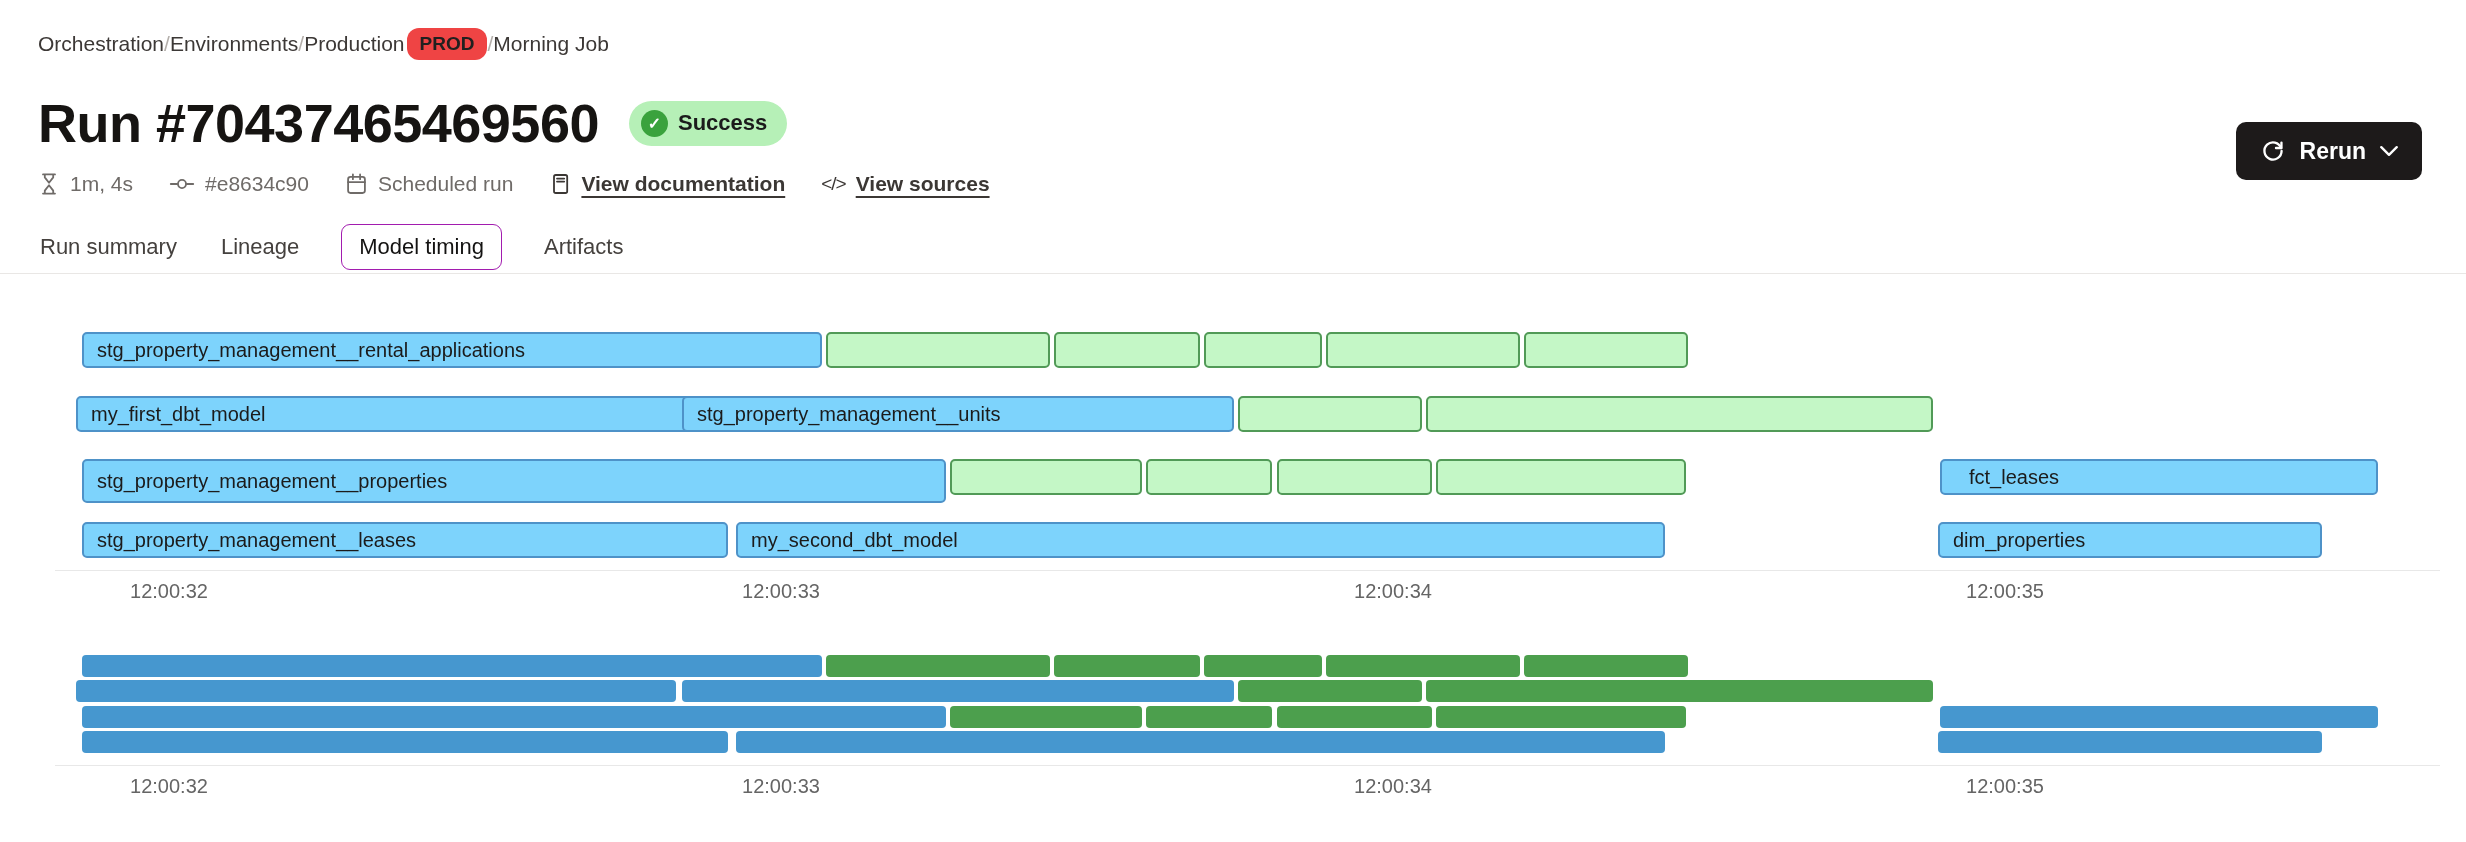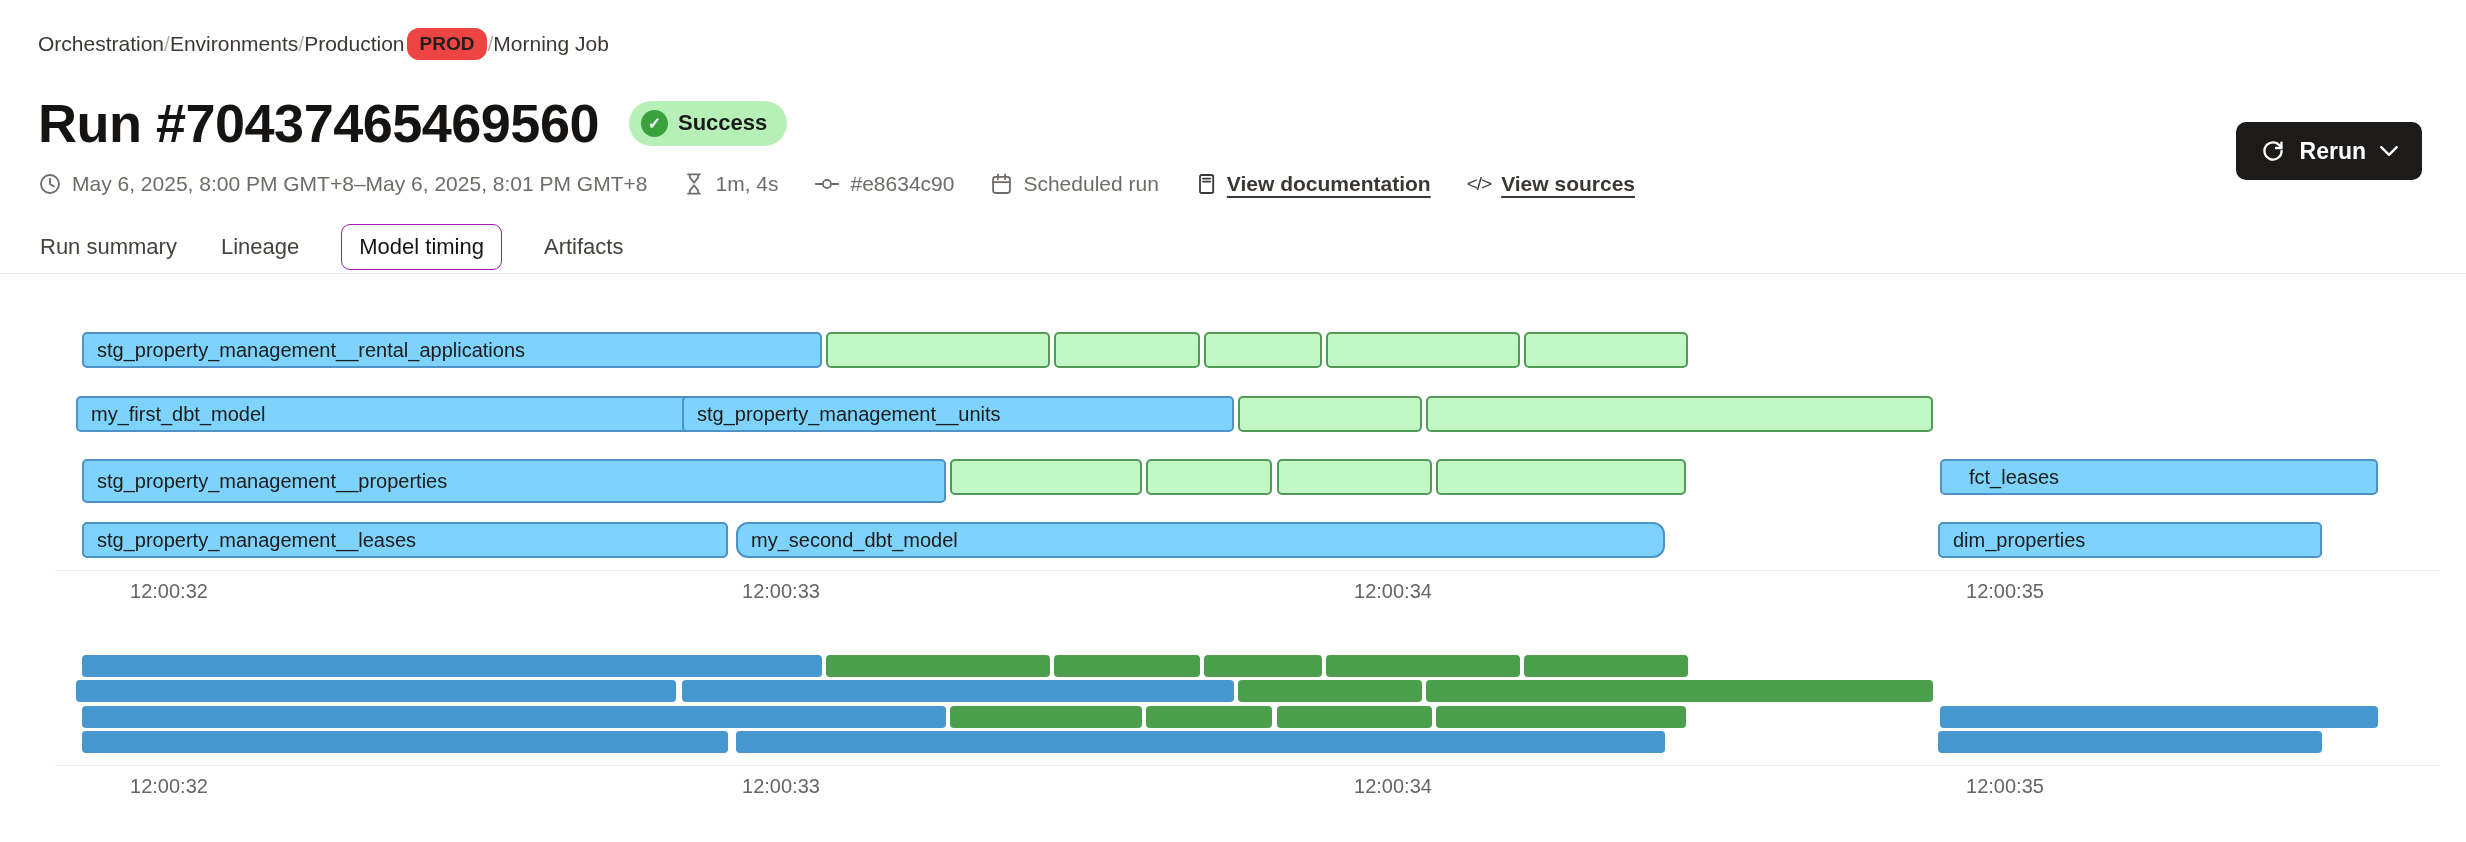--- a/index.html
+++ b/index.html
@@ -82,29 +82,20 @@
     <span>
       <svg width="18" height="12" viewBox="0 0 14 9" fill="none" stroke="#ffffff" stroke-width="1.8" stroke-linecap="round" stroke-linejoin="round">
         <path d="M1 1.5l6 6 6-6"></path>
       </svg>
     </span>
   </button>
 
   <div class="meta-row">
     <span class="meta-item">
       <span>
-        <svg width="24" height="24" viewBox="0 0 20 20" fill="none" stroke="#6f6b68" stroke-width="1.5" stroke-linecap="round">
-          <circle cx="10" cy="10" r="7.5"></circle>
-            <path d="M10 5.5V10l3.2 2"></path>
-        </svg>
-      </span>
-      <span>May 6, 2025, 8:00 PM GMT+8–May 6, 2025, 8:01 PM GMT+8</span>
-    </span>
-    <span class="meta-item">
-      <span>
         <svg width="22" height="24" viewBox="0 0 18 20" fill="none" stroke="#6f6b68" stroke-width="1.5" stroke-linecap="round" stroke-linejoin="round">
           <path d="M4 2h10M4 18h10M5.5 2v2.5L9 9l3.5-4.5V2M5.5 18v-2.5L9 11l3.5 4.5V18"></path>
         </svg>
       </span>
       <span>1m, 4s</span>
     </span>
     <span class="meta-item">
       <span>
         <svg width="26" height="20" viewBox="0 0 22 16" fill="none" stroke="#6f6b68" stroke-width="1.5" stroke-linecap="round">
           <line x1="1.5" y1="8" x2="7" y2="8"></line>
@@ -172,21 +163,21 @@
       <div class="bar bar-green" style="left: 950px; top: 459px; width: 192px; height: 36px;"></div>
       <div class="bar bar-green" style="left: 1146px; top: 459px; width: 126px; height: 36px;"></div>
       <div class="bar bar-green" style="left: 1277px; top: 459px; width: 155px; height: 36px;"></div>
       <div class="bar bar-green" style="left: 1436px; top: 459px; width: 250px; height: 36px;"></div>
       <div class="bar bar-blue" style="left: 1940px; top: 459px; width: 438px; height: 36px; padding-left: 14px;">
         <span class="bar-label">fct_leases</span>
       </div>
       <div class="bar bar-blue" style="left: 82px; top: 522px; width: 646px; height: 36px;">
         <span class="bar-label">stg_property_management__leases</span>
       </div>
-      <div class="bar bar-blue" style="left: 736px; top: 522px; width: 929px; height: 36px; border-radius: 12px;">
+      <div class="bar bar-blue" style="left: 736px; top: 522px; width: 929px; height: 36px;">
         <span class="bar-label">my_second_dbt_model</span>
       </div>
       <div class="bar bar-blue" style="left: 1938px; top: 522px; width: 384px; height: 36px;">
         <span class="bar-label">dim_properties</span>
       </div>
     </div>
   <div class="axis-line" style="top:570px"></div>
   <div id="axis1">
       <span class="tick-label" style="position: absolute; left: 169px; top: 580px;">12:00:32</span>
       <span class="tick-label" style="position: absolute; left: 781px; top: 580px;">12:00:33</span>

